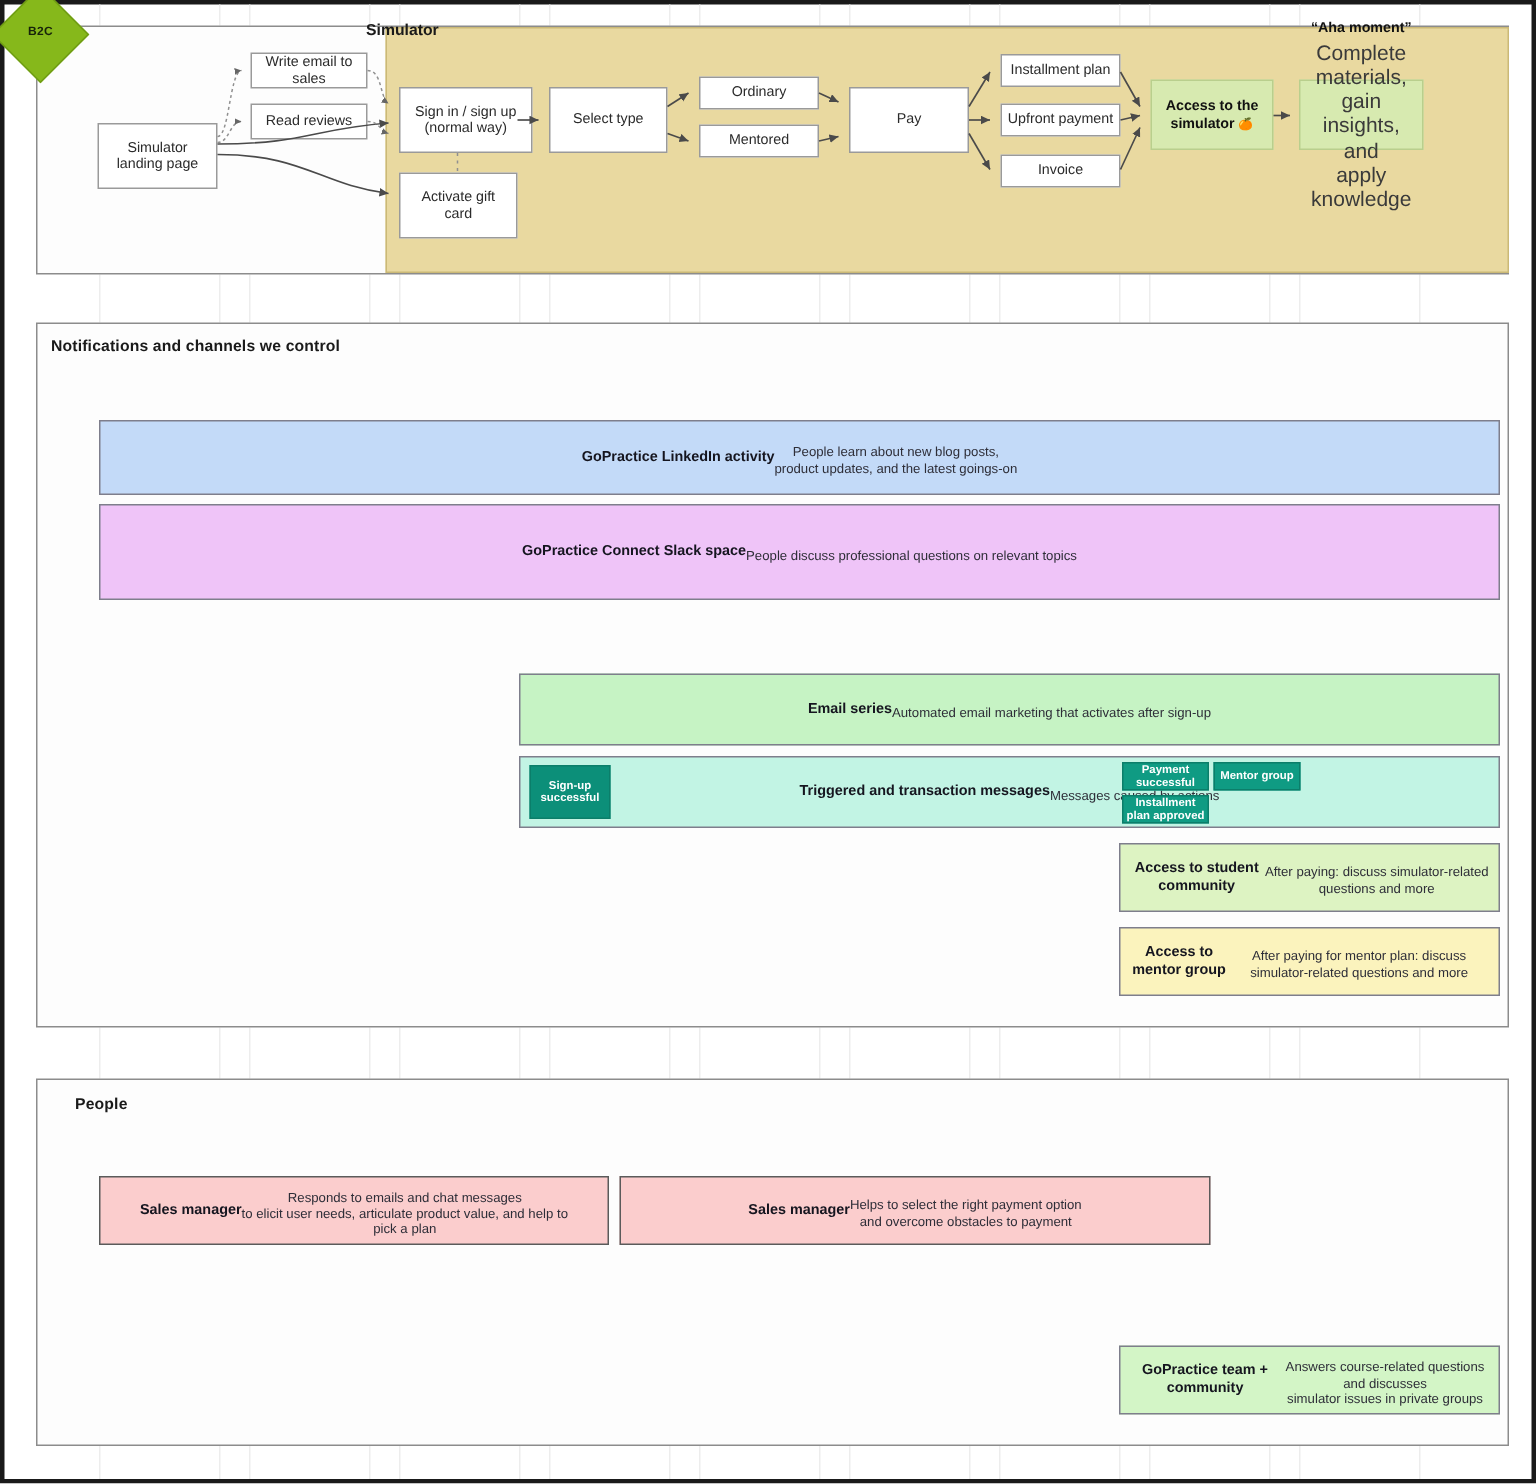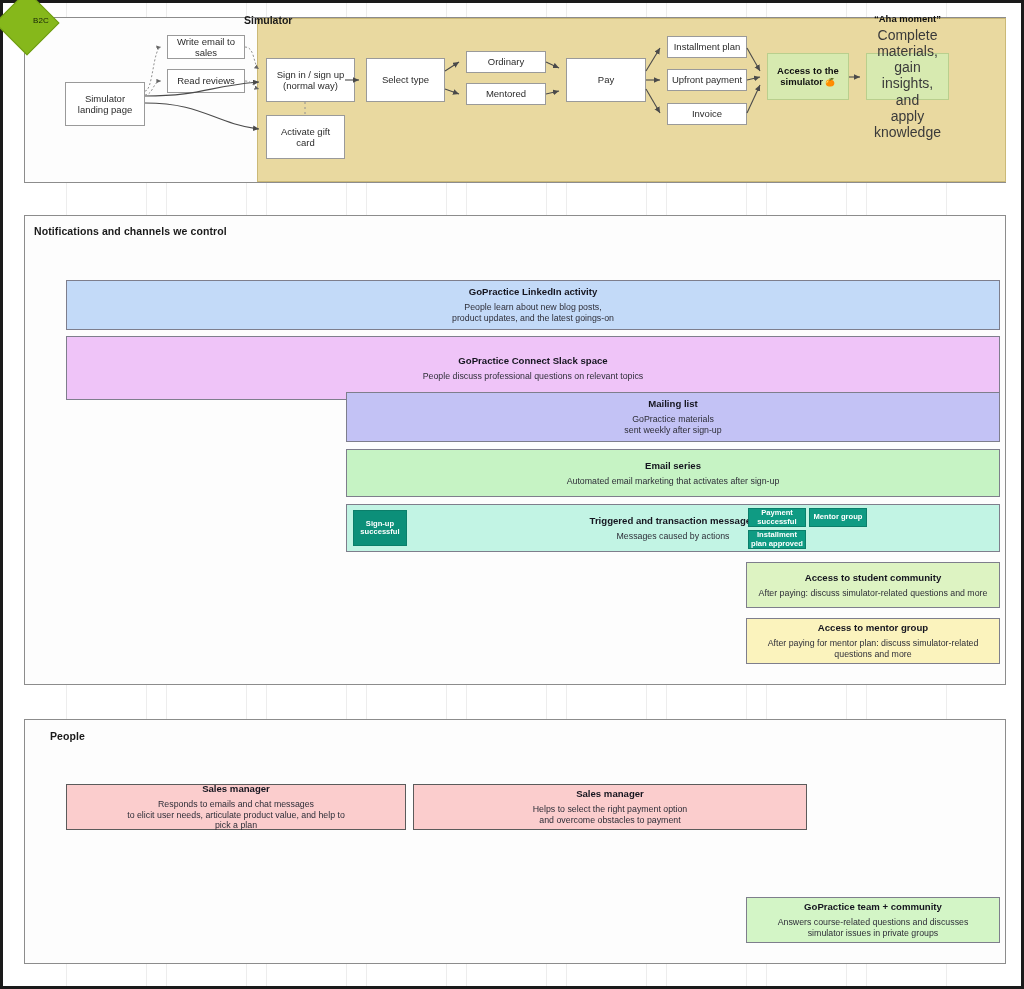--- a/index.html
+++ b/index.html
@@ -32,29 +32,29 @@
         border:1px solid #9a9a9a;display:flex;flex-direction:column;
         align-items:center;justify-content:center;text-align:center;
         font-size:9.5px;line-height:1.18;color:#2b2b2b;padding:2px 3px;}
   .node.green{background:#d7eab0;border:1px solid #b9cf8d;}
   .node b{font-size:9.5px;font-weight:bold;color:#111;}
   .node .sub{font-size:14px;color:#3a3a3a;line-height:1.16;margin-top:3px;}
 
   
   #b2c{position:absolute;left:1px;top:-3px;width:44px;height:44px;
        background:#86b81b;border:1px solid #6f9c14;transform:rotate(45deg);}
-  #b2c-label{position:absolute;left:18px;top:13px;width:40px;text-align:center;
-             font-size:8px;font-weight:normal;color:#17230a;letter-spacing:.2px;}
+  #b2c-label{position:absolute;left:4px;top:13px;width:40px;text-align:center;
+             font-size:8px;font-weight:bold;color:#17230a;letter-spacing:.2px;}
 
   svg.edges{position:absolute;left:0;top:0;width:1024px;height:989px;
             pointer-events:none;overflow:visible;}
 
   
   .bar{position:absolute;box-sizing:border-box;border:1px solid #7e7e8c;
-       display:flex;flex-direction:column;align-items:center;justify-content:center;
+       display:flex;flex-direction:row;align-items:center;justify-content:center;
        text-align:center;padding:4px 6px;}
   .bar .ttl{font-size:9.6px;font-weight:bold;color:#15151f;line-height:1.25;}
   .bar .dsc{font-size:8.8px;color:#2e2e38;line-height:1.2;margin-top:4px;}
 
   .badge{position:absolute;box-sizing:border-box;background:#0f9b83;
          border:1px solid #0b7e6a;color:#ffffff;font-size:7.6px;font-weight:bold;
          line-height:1.12;display:flex;align-items:center;justify-content:center;
          text-align:center;padding:1px 2px;}
   .badge.big{background:#0c8f79;}
 </style>
@@ -162,25 +162,20 @@
     <span class="ttl">GoPractice LinkedIn activity</span>
     <span class="dsc" style="white-space:pre-line">People learn about new blog posts,
 product updates, and the latest goings-on</span>
   </div>
 
   <div class="bar" style="left:63px;top:333px;width:934px;height:64px;background:#efc4f8;">
     <span class="ttl">GoPractice Connect Slack space</span>
     <span class="dsc" style="white-space:pre-line">People discuss professional questions on relevant topics</span>
   </div>
 
-  <div class="bar" style="left:343px;top:389px;width:654px;height:50px;background:#c3c2f5;">
-    <span class="ttl">Mailing list</span>
-    <span class="dsc" style="white-space:pre-line">GoPractice materials
-sent weekly after sign-up</span>
-  </div>
 
   <div class="bar" style="left:343px;top:446px;width:654px;height:48px;background:#c6f3c4;">
     <span class="ttl">Email series</span>
     <span class="dsc" style="white-space:pre-line">Automated email marketing that activates after sign-up</span>
   </div>
 
   <div class="bar" style="left:343px;top:501px;width:654px;height:48px;background:#c2f4e4;">
     <span class="ttl">Triggered and transaction messages</span>
     <span class="dsc" style="white-space:pre-line">Messages caused by actions</span>
   </div>

